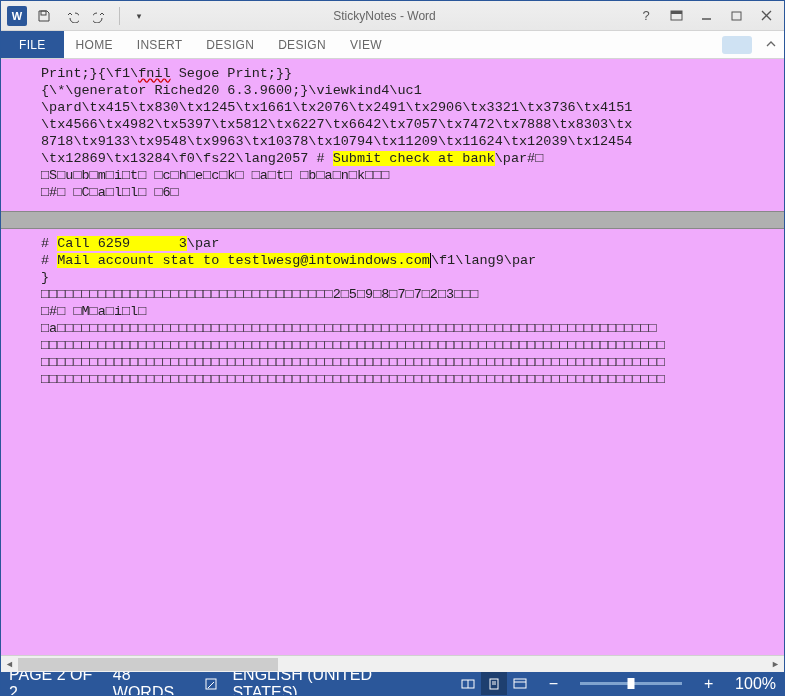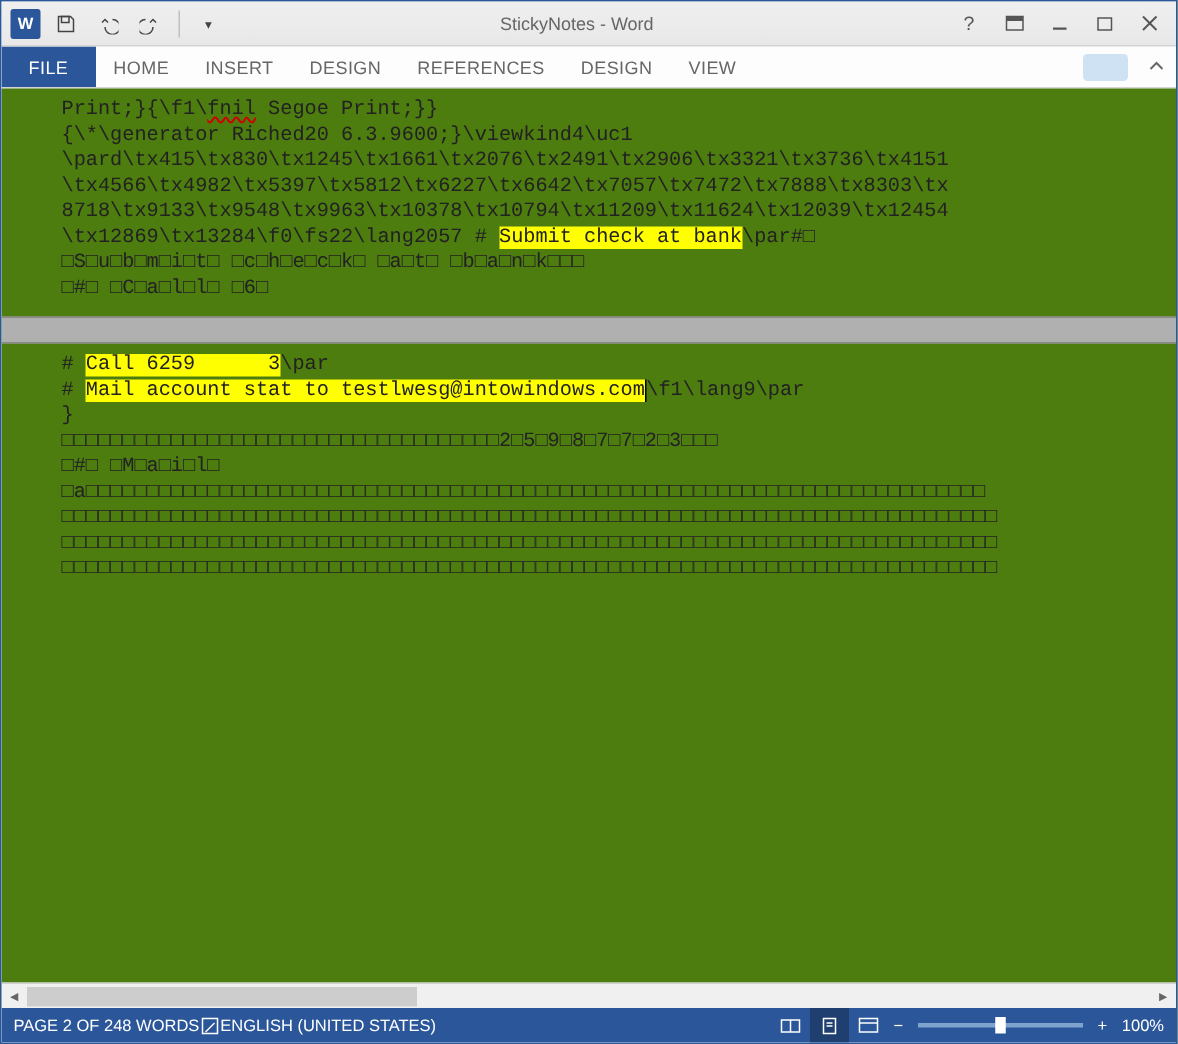--- a/index.html
+++ b/index.html
@@ -116,21 +116,21 @@
 }
 .ribbon-collapse {
   width: 26px;
   display: flex;
   align-items: center;
   justify-content: center;
   color: #666;
 }
 .document-area {
   flex: 1;
-  background: #4d7c0f;
+  background: #f0abfc;
   overflow: hidden;
   position: relative;
   display: flex;
   flex-direction: column;
 }
 .pages-scroll {
   flex: 1;
   overflow: hidden;
   position: relative;
 }
@@ -172,22 +172,23 @@
 .hscroll .thumb {
   position: absolute; left: 0; top: 1px; height: 13px; width: 260px;
   background: #cdcdcd; border-radius: 0;
 }
 .status-bar {
   height: 23px;
   background: #2b579a;
   color: #fff;
   display: flex;
   align-items: center;
-  font-size: 11px;
+  font-size: 16px;
   padding: 0 8px;
+  gap: 14px;
 }
 .status-item { display: flex; align-items: center; gap: 5px; }
 .status-spacer { flex: 1; }
 .view-btns { display: flex; gap: 0; }
 .view-btn {
   width: 26px; height: 23px;
   display: flex; align-items: center; justify-content: center;
   color: #fff; font-size: 12px;
 }
 .view-btn.active { background: #1e3f6f; }
@@ -254,21 +255,20 @@
         </svg>
     </div>
   </div>
 </div>
 
 <div class="ribbon-tabs">
   <div class="ribbon-tab file">FILE</div>
   <div class="ribbon-tab">HOME</div>
   <div class="ribbon-tab">INSERT</div>
   <div class="ribbon-tab">DESIGN</div>
-  <div class="ribbon-tab">REFERENCES</div>
   <div class="ribbon-tab">DESIGN</div>
   <div class="ribbon-tab">VIEW</div>
   <div class="ribbon-user">
       <div class="avatar"></div>
     </div>
   <div class="ribbon-collapse">
     <svg width="12" height="12" viewBox="0 0 12 12">
         <path d="M2 7l4-4 4 4" fill="none" stroke="#666" stroke-width="1.3"></path>
       </svg>
   </div>

